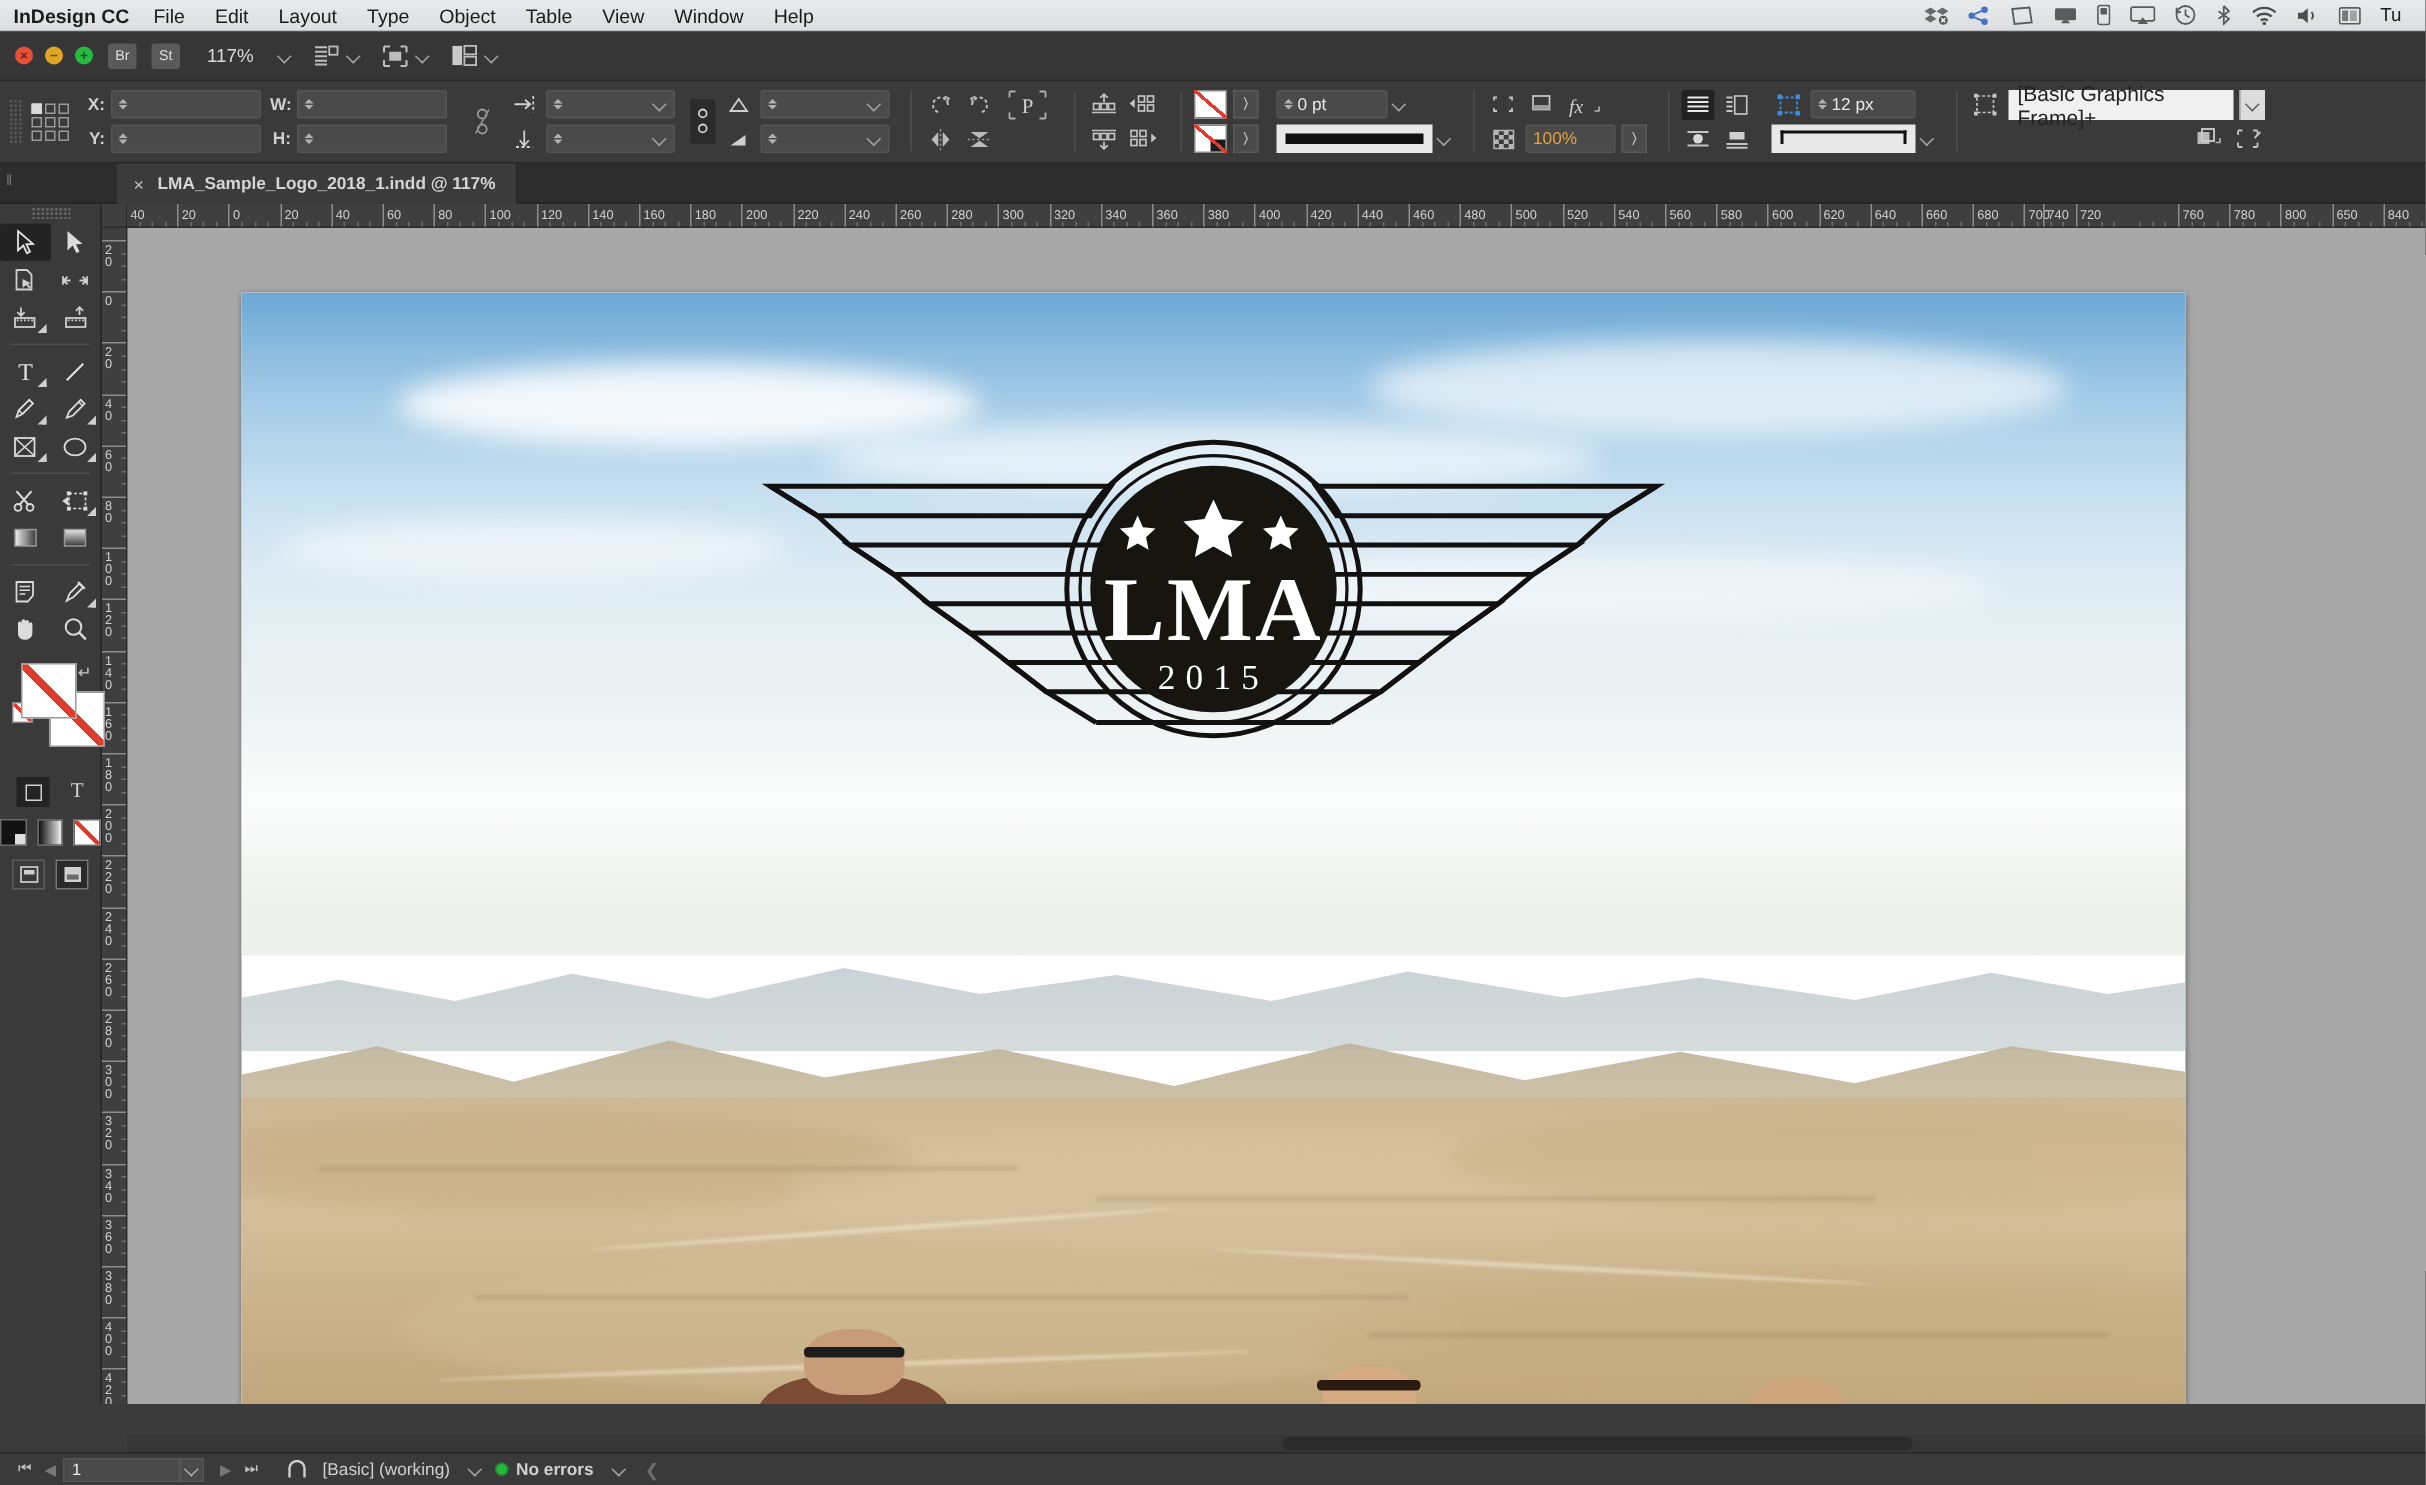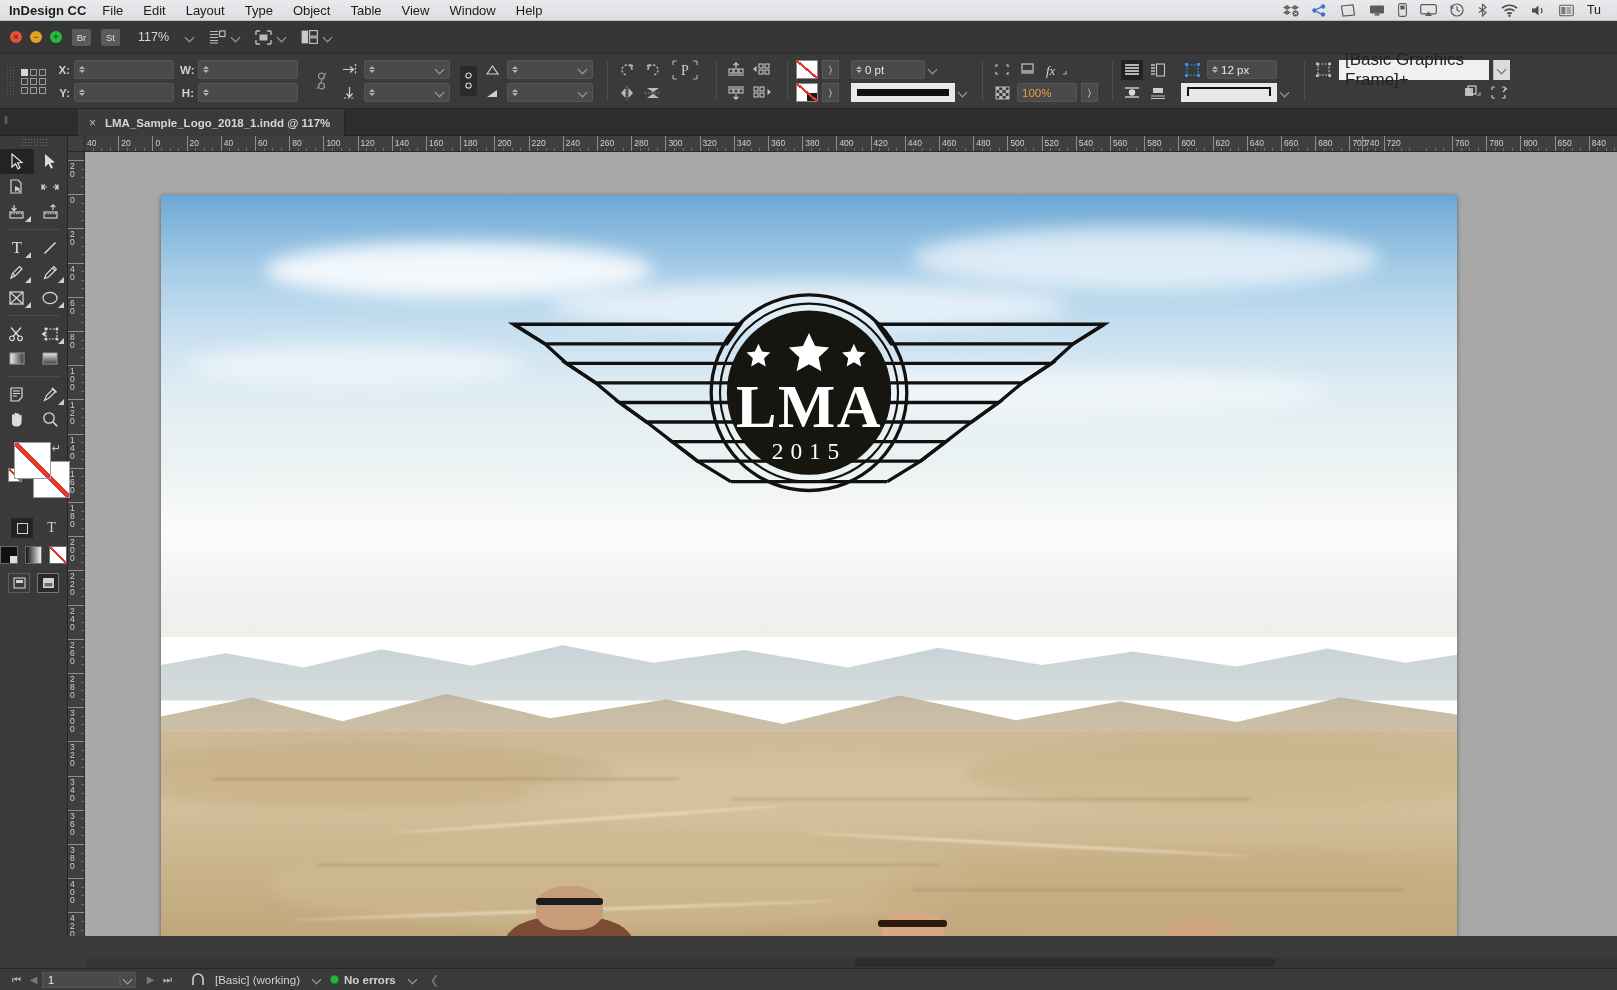--- a/index.html
+++ b/index.html
@@ -115,21 +115,21 @@
   .swatch.blk::before { content:""; position:absolute; right:0; bottom:0; width:50%; height:50%; background:#1b1b1b; }
   .arrbtn { width: 17px; height: 19px; background: #4a4a4a; border:1px solid #595959;
     display:flex; align-items:center; justify-content:center; color:#cfcfcf; font-size:10px; }
   .strokebar { width: 104px; height: 19px; background: #e8e8e8; display:flex; align-items:center;
     justify-content:center; }
   .strokebar i { width: 92px; height: 7px; background: #111; display:block; }
   .strokebox { width: 96px; height: 19px; background:#e8e8e8; position:relative; }
   .strokebox i { position:absolute; left:6px; right:6px; top:4px; height:9px;
     border-left:2px solid #111; border-top:2px solid #111; border-right:2px solid #111; }
   .stylefield { background:#f0f0f0; color:#222; height:20px; display:flex; align-items:center;
-    padding: 0 6px; font-size: 17px; width: 150px; }
+    padding: 0 6px; font-size: 14px; width: 150px; }
   .styledd { width: 17px; height: 20px; background:#dcdcdc; display:flex; align-items:center;
     justify-content:center; border-left:1px solid #b5b5b5; }
   .pct { color: #e8a23c; }
 
   
   .tabbar {
     position: absolute; top: 109px; left: 0; width: 1617px; height: 27px;
     background: #2d2d2d; border-bottom: 1px solid #222;
   }
   .tabbar .grip { position:absolute; left:4px; top:6px; color:#777; font-size:10px; }

